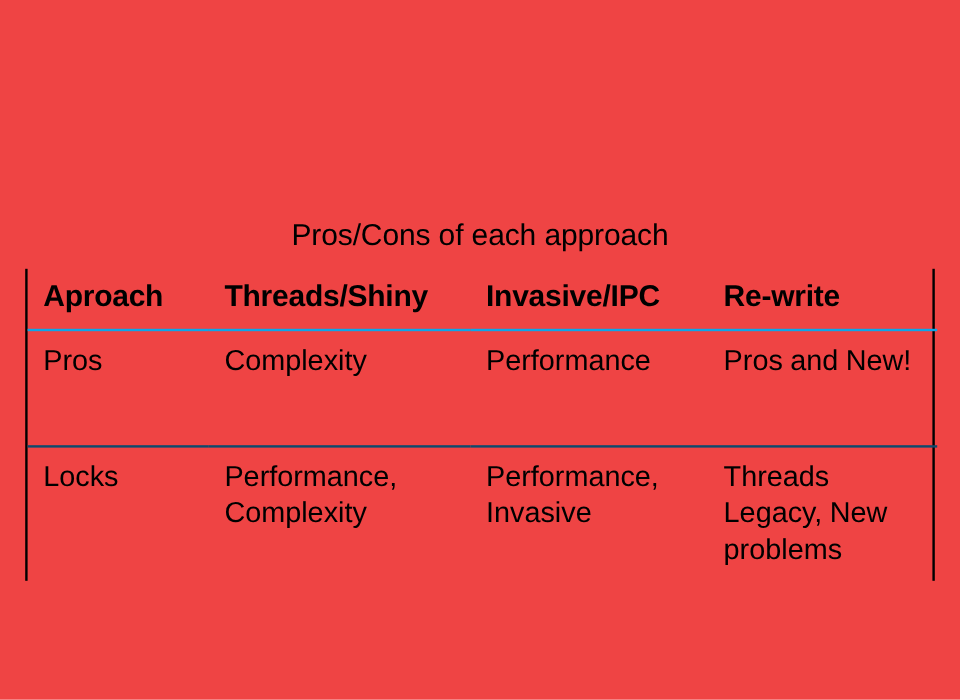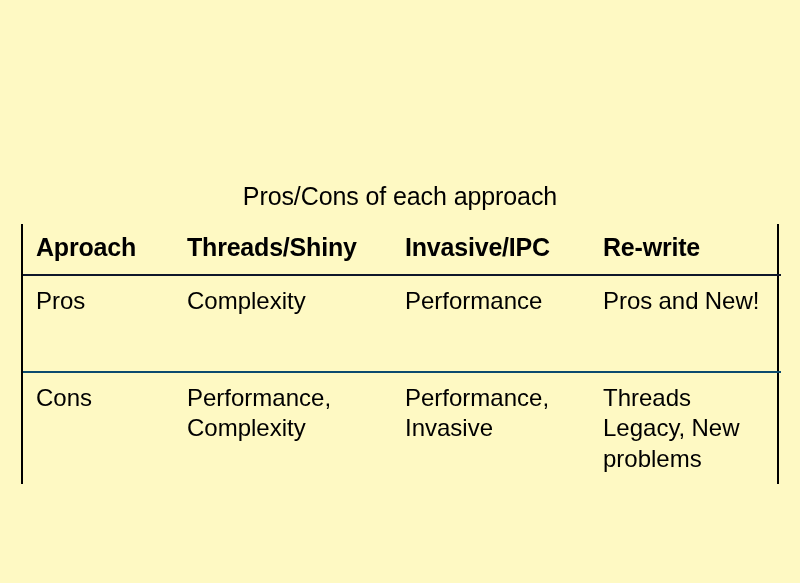--- a/index.html
+++ b/index.html
@@ -13,21 +13,21 @@
     position: relative;
     overflow: hidden;
     font-family: "Liberation Sans", sans-serif;
     color: #000000;
     -webkit-font-smoothing: antialiased;
   }
 
   .slide {
     position: absolute;
     inset: 0;
-    background: #fef9c3;
+    background: #ef4444;
   }
 
   
   .slide-title {
     position: absolute;
     left: 0;
     right: 0;
     top: 182px;
     text-align: center;
     font-size: 25px;
@@ -68,21 +68,21 @@
   .c4 { width: 191px; }
 
   .cell-inner {
     padding-left: 13px;
     padding-right: 6px;
   }
 
   
   tr.header-row td {
     height: 50px;
-    border-bottom: 2px solid #0f172a;
+    border-bottom: 2px solid #0ea5e9;
   }
   tr.header-row .cell-inner {
     font-size: 25px;
     font-weight: 700;
     line-height: 1.1;
     padding-top: 10px;
     letter-spacing: -0.2px;
     white-space: nowrap;
   }
 
@@ -148,21 +148,21 @@
           <td class="c3">
             <div class="cell-inner wrap-text">Performance</div>
           </td>
           <td class="c4">
             <div class="cell-inner wrap-text">Pros and New!</div>
           </td>
         </tr>
 
         <tr class="body-row row-cons">
           <td class="c1">
-            <div class="cell-inner nowrap-text">Cons</div>
+            <div class="cell-inner nowrap-text">Locks</div>
           </td>
           <td class="c2">
             <div class="cell-inner wrap-text">Performance, Complexity</div>
           </td>
           <td class="c3">
             <div class="cell-inner wrap-text">Performance, Invasive</div>
           </td>
           <td class="c4">
             <div class="cell-inner wrap-text">Threads Legacy, New problems</div>
           </td>

